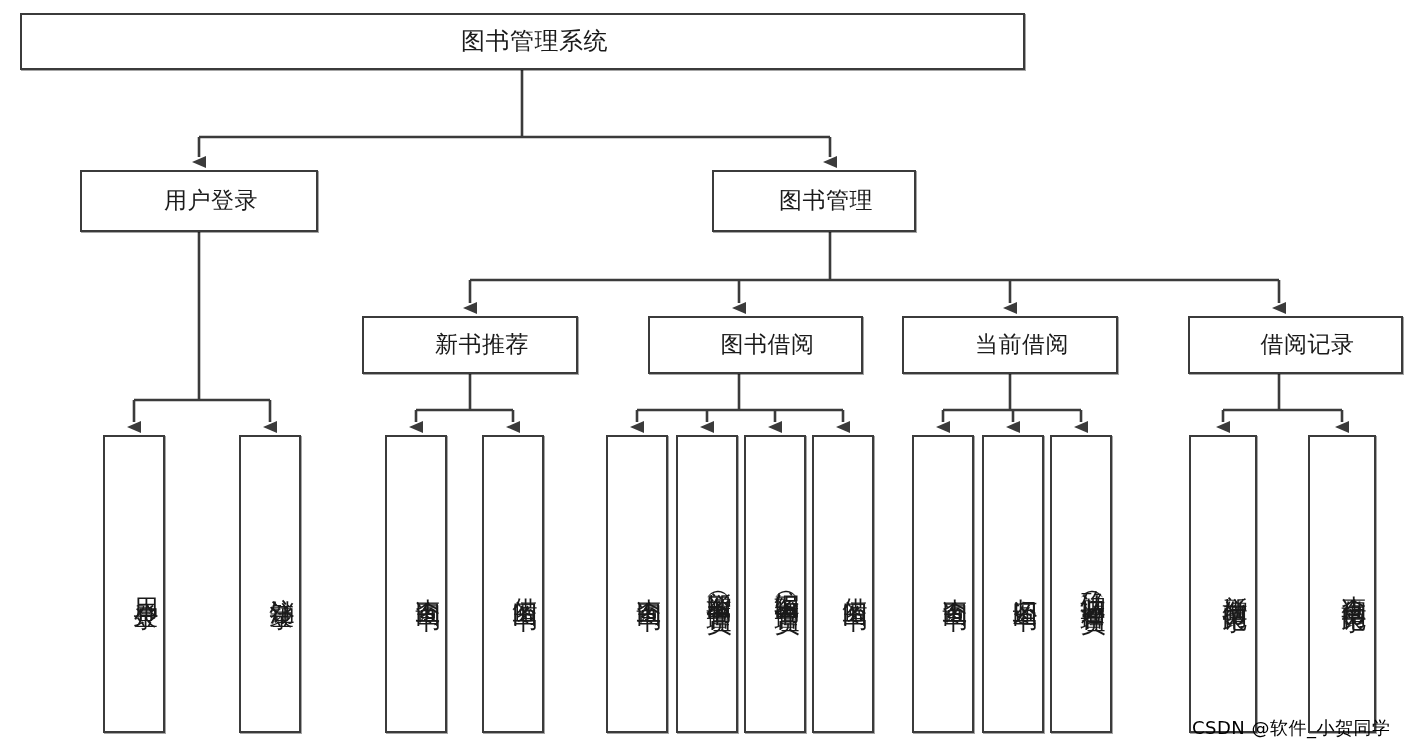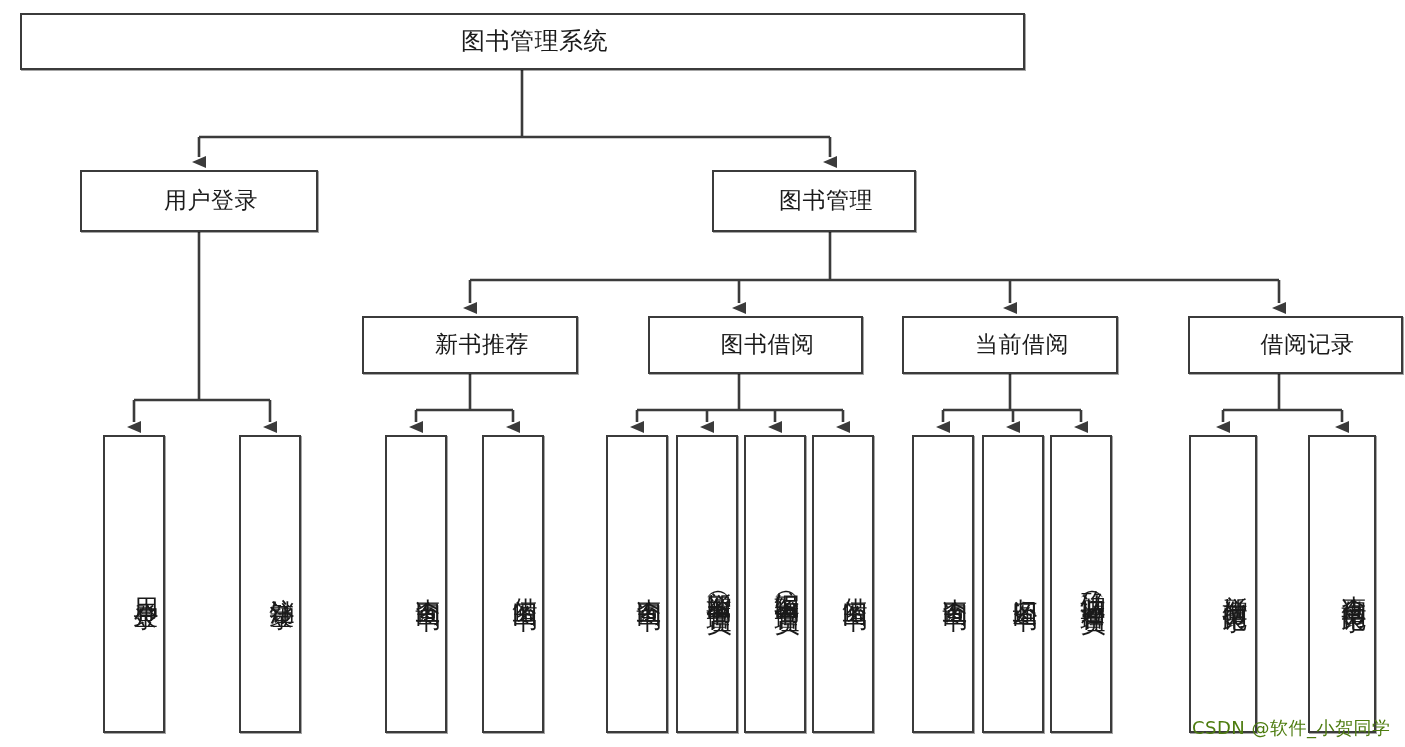--- a/index.html
+++ b/index.html
@@ -174,15 +174,15 @@
         <span class="lbl">确认归还（管理员）</span>
       </div>
       <div class="node vert" style="left: 1189px; top: 435px; width: 68px; height: 298px;">
         <span class="lbl">新增借阅记录</span>
       </div>
       <div class="node vert" style="left: 1308px; top: 435px; width: 68px; height: 298px;">
         <span class="lbl">查询借阅记录</span>
       </div>
     </div>
 
-  <div class="watermark" style="left: 1192px; top: 716px; color: #4d7c0f;">CSDN @软件_小贺同学</div>
+  <div class="watermark" style="left: 1192px; top: 716px; color: #000000;">CSDN @软件_小贺同学</div>
 
 </div>
 
 </body></html>

